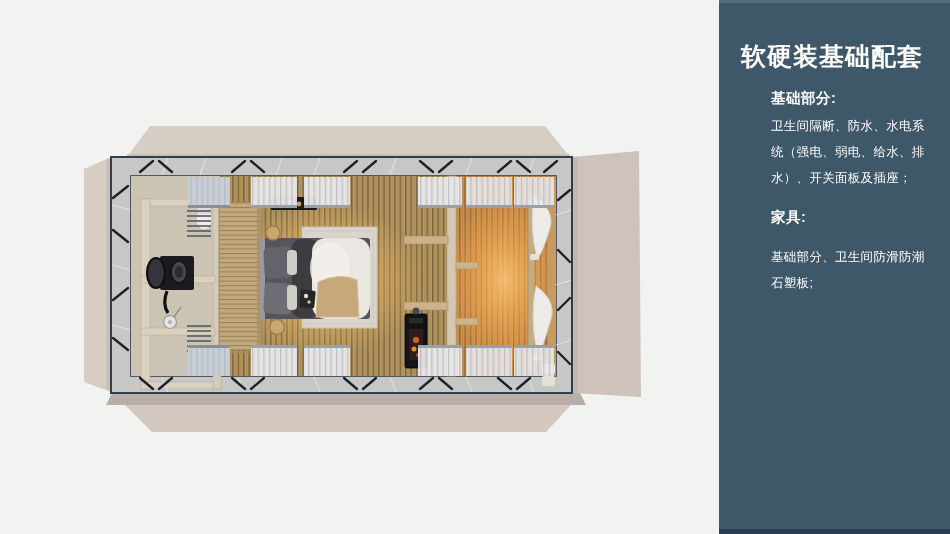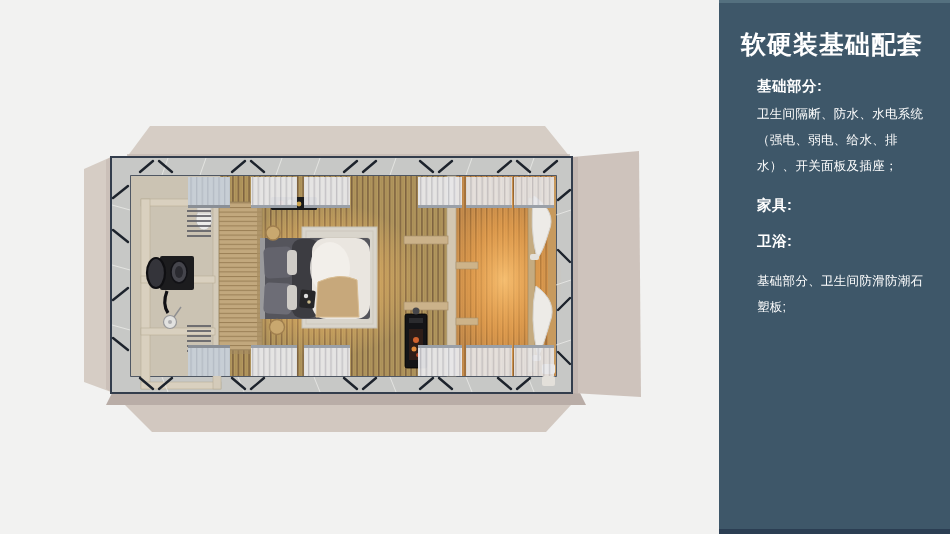--- a/index.html
+++ b/index.html
@@ -7,29 +7,29 @@
     width:950px;height:534px;overflow:hidden;position:relative;
     font-family:"Liberation Sans","DejaVu Sans",sans-serif;
     background:#f2f2f1;
   }
   .slide{position:absolute;inset:0;}
   .image-panel{position:absolute;left:0;top:0;width:719px;height:534px;background:#f2f2f1;}
   .image-panel svg{display:block;}
   .sidebar{
     position:absolute;left:719px;top:0;width:231px;height:534px;
     background:#3e5769;color:#ffffff;box-sizing:border-box;
-    padding:28px 16px 0 38px;
+    padding:40px 16px 0 38px;
   }
   .sidebar::before{content:"";position:absolute;left:0;top:0;right:0;height:3px;background:#54707f;}
   .sidebar::after{content:"";position:absolute;left:0;bottom:0;right:0;height:5px;background:#2b3e53;}
   .sb-title{
     font-size:25px;font-weight:bold;letter-spacing:1px;
     margin:0 0 16px -16px;white-space:nowrap;
   }
-  .sb-section{margin:0 0 17px 0;}
+  .sb-section{margin:0 0 17px 14px;}
   .sb-heading{font-size:14.5px;font-weight:bold;margin:0 0 5px 0;letter-spacing:.5px;}
   .sb-body{font-size:12.5px;line-height:26px;margin:0;letter-spacing:.3px;}
 </style>
 </head>
 <body>
 
 <div class="slide">
 
   <div class="image-panel">
     <svg width="719" height="534" viewBox="0 0 719 534">
@@ -311,21 +311,20 @@
       <p class="sb-heading">基础部分:</p>
       <p class="sb-body">卫生间隔断、防水、水电系统（强电、弱电、给水、排水）、开关面板及插座；</p>
     </div>
 
     <div class="sb-section">
       <p class="sb-heading">家具:</p>
     </div>
 
 
     <div class="sb-section">
-      <p class="sb-heading">卫浴:</p>
     </div>
 
     <div class="sb-section">
       <p class="sb-body">基础部分、卫生间防滑防潮石塑板;</p>
     </div>
   </div>
 
 </div>
 
 </body></html>

